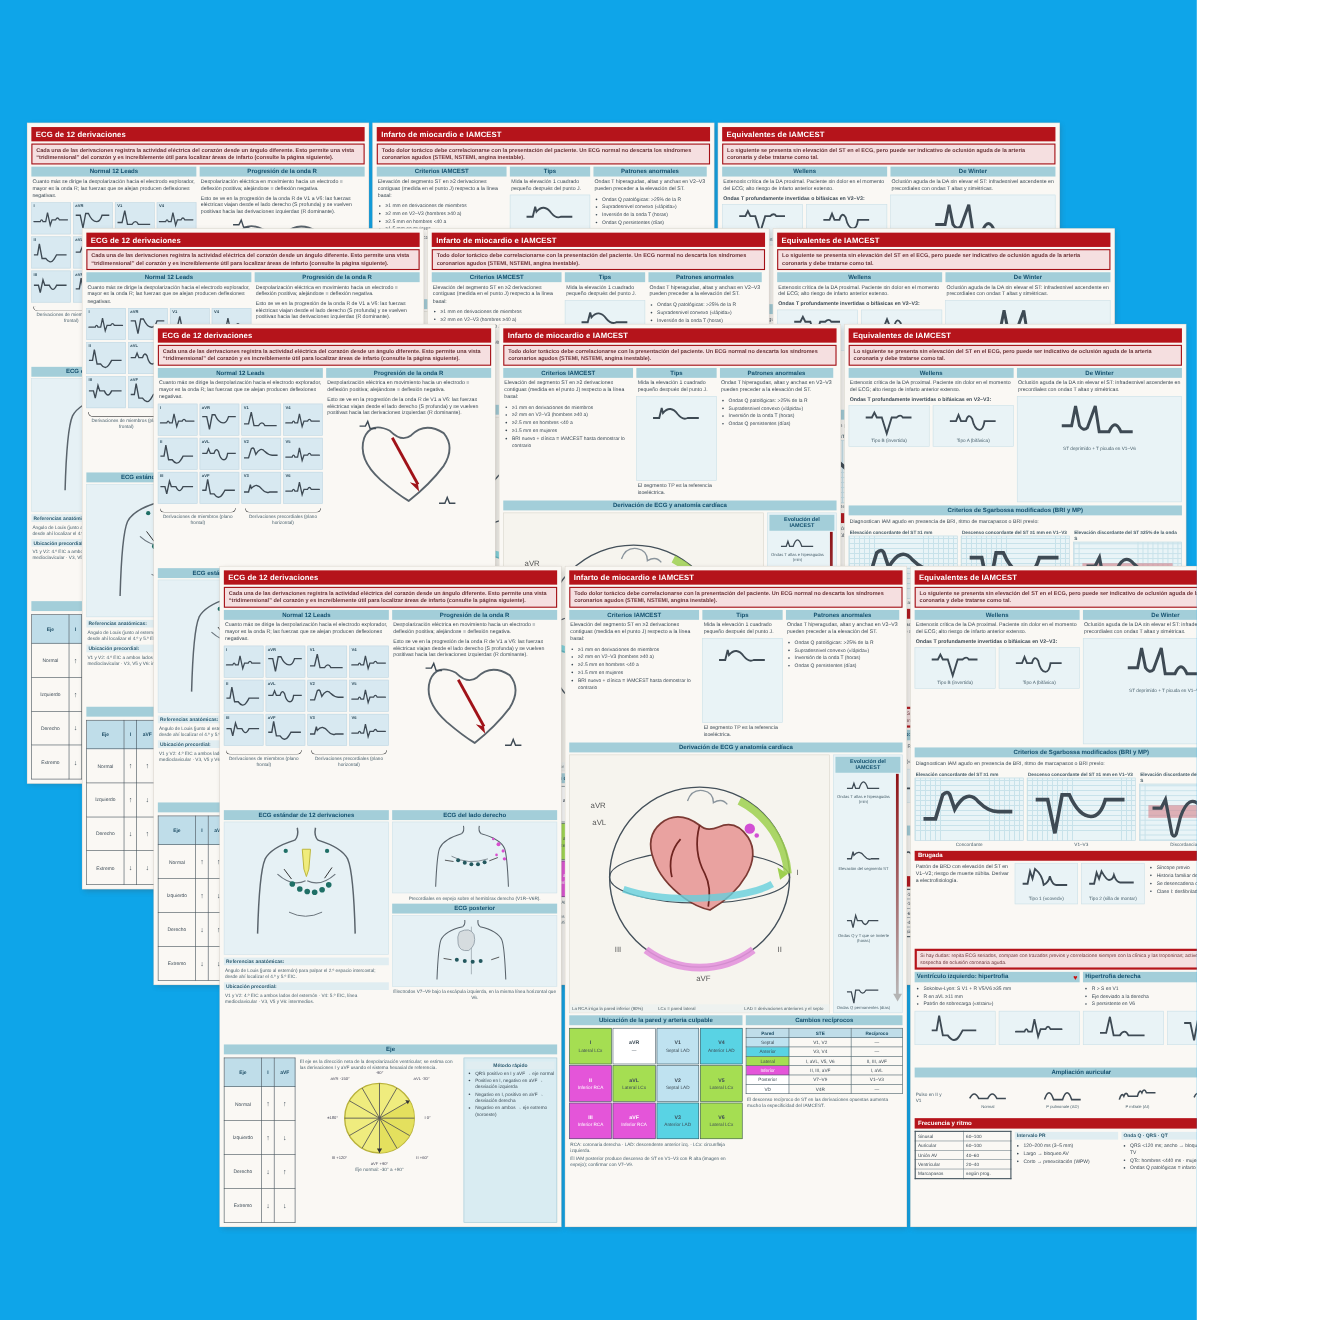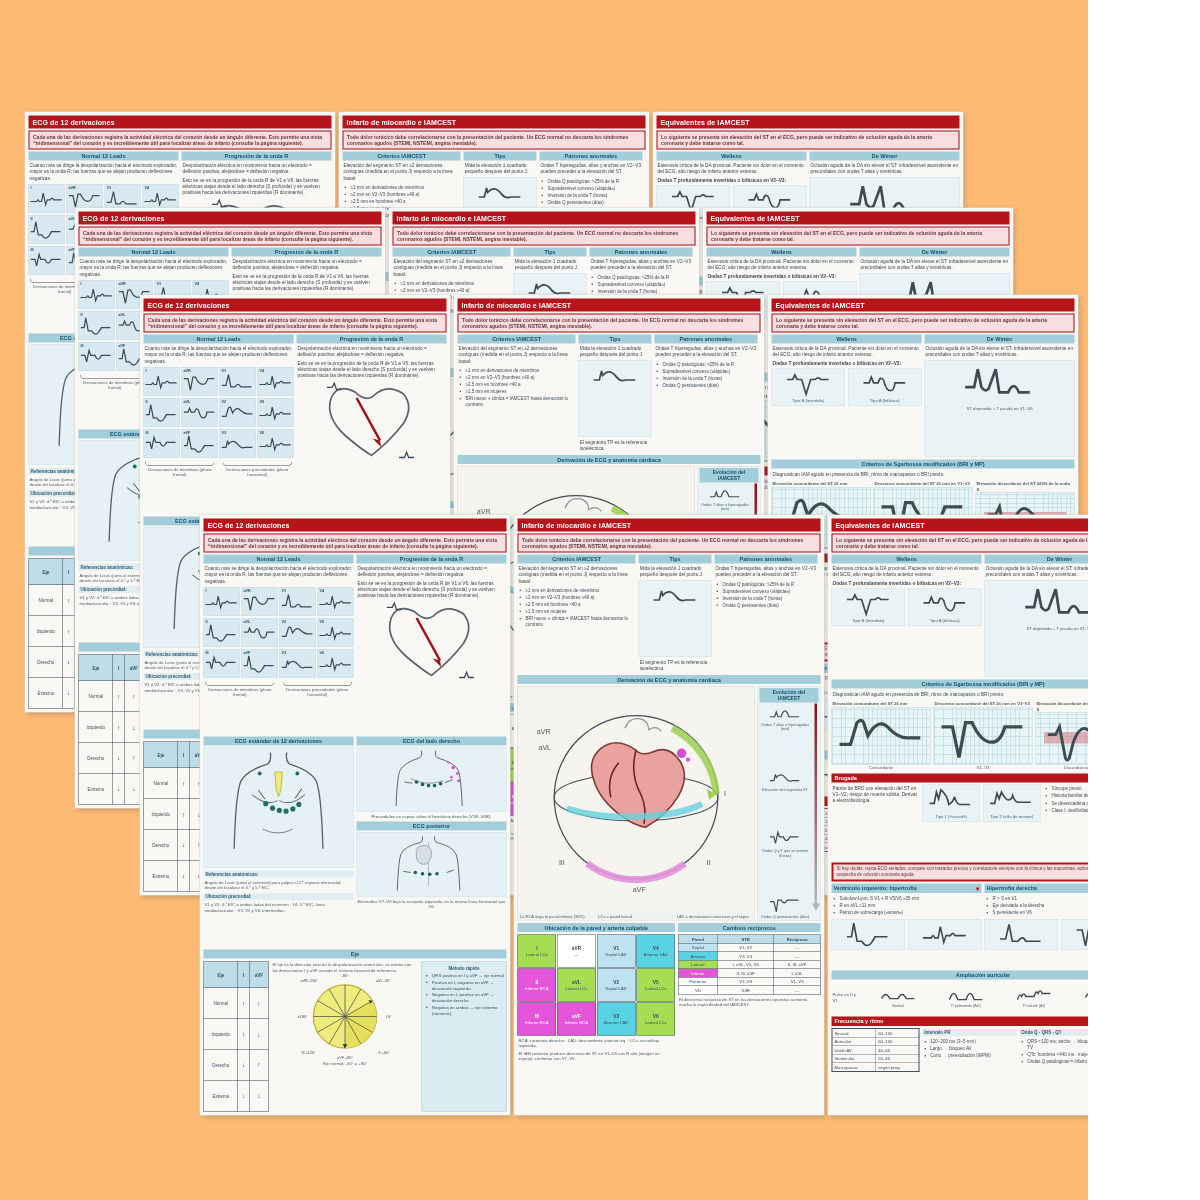--- a/index.html
+++ b/index.html
@@ -1,16 +1,16 @@
 <!DOCTYPE html>
 <html><head>
 <meta charset="utf-8">
 <style>
   html,body{margin:0;padding:0;background:#fff;}
-  #canvas{position:relative;width:1088px;height:1200px;background:#fdba74;overflow:hidden;
+  #canvas{position:relative;width:1088px;height:1200px;background:#0ea5e9;overflow:hidden;
           font-family:"Liberation Sans",sans-serif;color:#3c4a55;}
   .card{position:absolute;width:620px;height:1200px;transform:scale(.5);transform-origin:top left;
         background:#faf8f4;box-sizing:border-box;padding:7px;display:flex;flex-direction:column;gap:4px;
         overflow:hidden;box-shadow:0 0 0 1px #ddd8d0,3px 4px 10px rgba(70,70,70,.30);}
   .tbar{background:#b5141b;color:#fff;font-size:14px;font-weight:bold;padding:5px 8px;letter-spacing:.2px;}
   .intro{background:#f5dfe0;border:2px solid #a31016;color:#6b3438;font-size:10px;line-height:1.3;
          padding:4px 7px;font-weight:bold;}
   .row{display:flex;gap:6px;}
   .col{flex:1;display:flex;flex-direction:column;gap:3px;min-width:0;}
   .w25{flex:0 0 24%;} .w30{flex:0 0 29%;} .w32{flex:0 0 31%;} .w35{flex:0 0 34%;}

